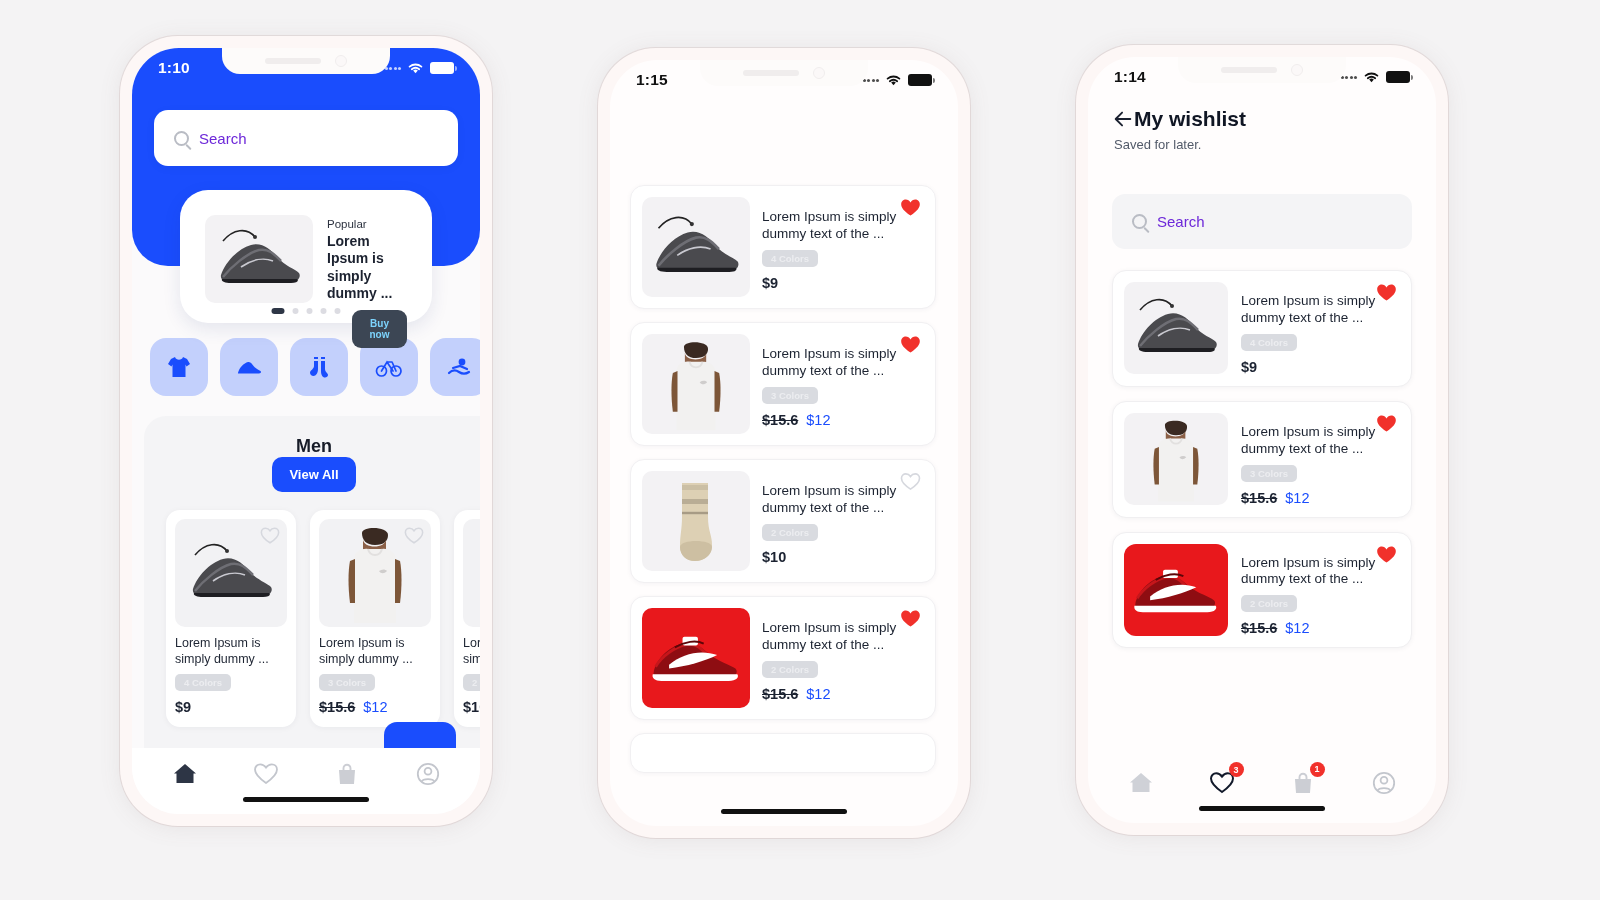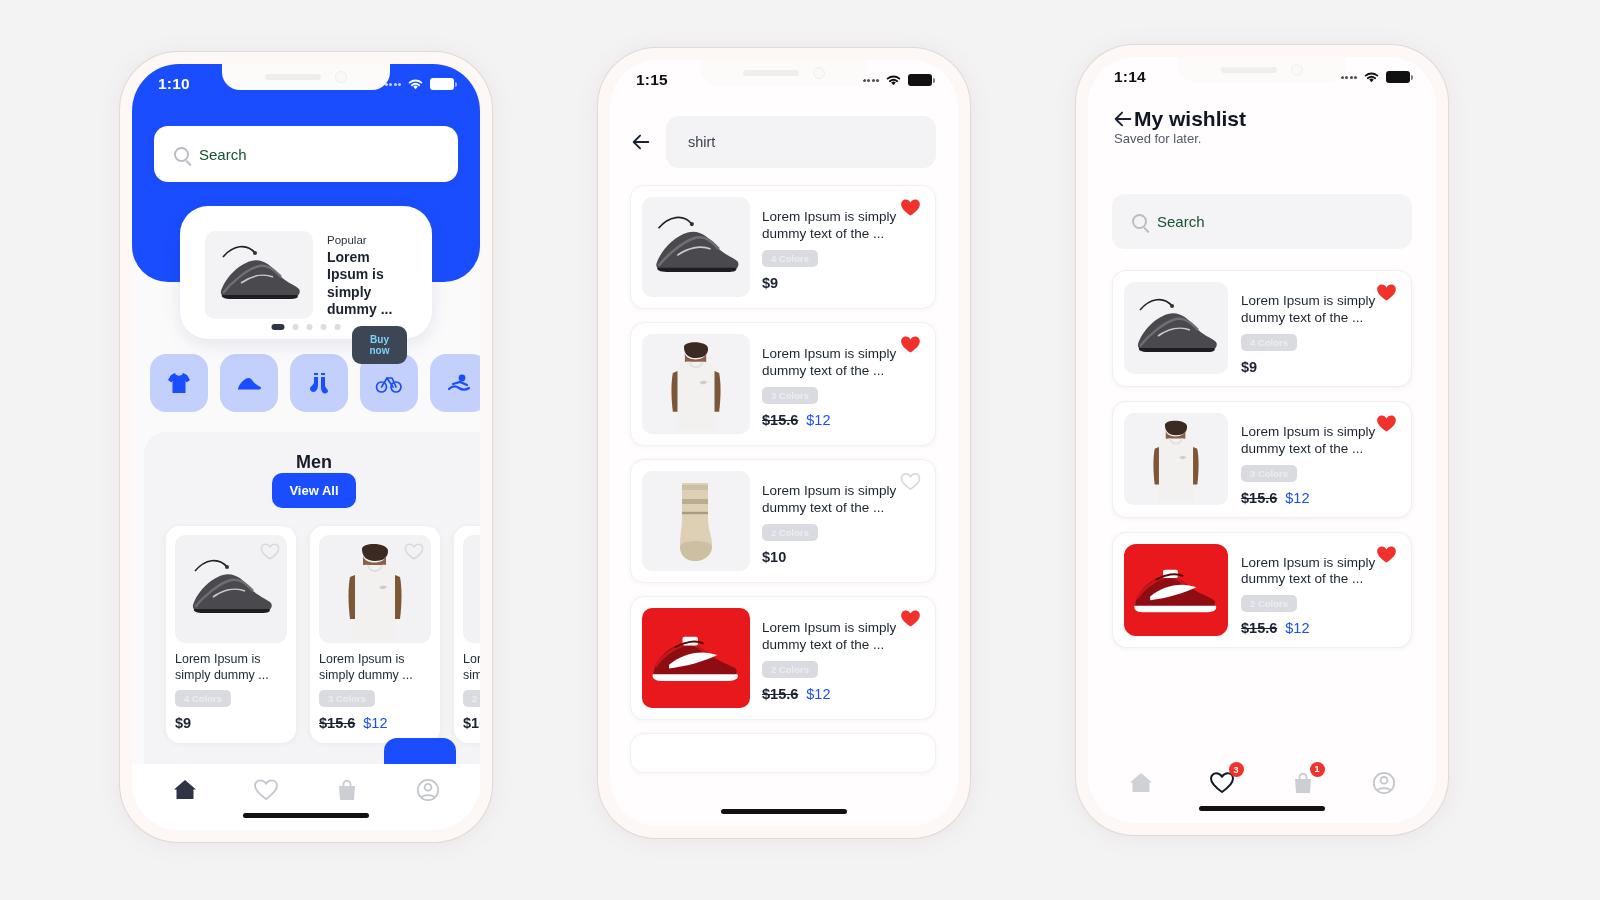--- a/index.html
+++ b/index.html
@@ -13,21 +13,21 @@
 
   
   .phone {
     position: absolute;
     width: 372px; height: 790px;
     background: #fdf7f6;
     border-radius: 58px;
     box-shadow: 0 2px 22px rgba(120,100,100,.10), 0 0 0 1px rgba(220,205,205,.55);
     padding: 12px;
   }
-  .phone.p1 { left: 120px; top: 52px; }
+  .phone.p1 { left: 120px; top: 36px; }
   .phone.p2 { left: 598px; top: 48px; }
   .phone.p3 { left: 1076px; top: 45px; }
 
   .screen {
     position: relative;
     width: 100%; height: 100%;
     border-radius: 47px;
     overflow: hidden;
     background: #ffffff;
   }
@@ -79,21 +79,21 @@
     z-index: 5;
   }
   .searchbar-w {
     position: absolute; top: 62px; left: 22px; right: 22px; height: 56px;
     background: #fff; border-radius: 14px; z-index: 12;
     display: flex; align-items: center; gap: 10px; padding: 0 20px;
     box-shadow: 0 2px 10px rgba(0,0,0,.05);
   }
   .mag { width: 15px; height: 15px; border: 2px solid #b9bcc4; border-radius: 50%; position: relative; flex: none; }
   .mag::after { content:""; position:absolute; right:-5px; bottom:-4px; width:7px; height:2px; background:#b9bcc4; transform: rotate(45deg); border-radius:2px;}
-  .ph-text { color: #14532d; font-size: 15px; text-align: center; }
+  .ph-text { color: #6d28d9; font-size: 15px; text-align: center; }
 
   .promo {
     position: absolute; top: 142px; left: 48px; right: 48px; height: 133px;
     background: #fff; border-radius: 28px; z-index: 14;
     box-shadow: 0 6px 18px rgba(30,50,120,.10);
     display: flex; padding: 25px;
   }
   .promo-img {
     width: 108px; height: 88px; border-radius: 10px; background: #f3f2f4;
     display: flex; align-items: center; justify-content: center; flex: none;
@@ -185,21 +185,21 @@
   .lcard-img { width: 108px; height: 100px; border-radius: 10px; background: #f3f2f4; flex: none; display: flex; align-items: center; justify-content: center; overflow: hidden; }
   .lcard-img.redbg { background: #e8181c; }
   .lcard-body { flex: 1; padding-top: 12px; }
   .lcard-title { font-size: 13.5px; color: #1c2331; line-height: 1.25; }
   .lheart { position: absolute; top: 12px; right: 14px; cursor: pointer; }
 
   
   .wl-head { position: absolute; top: 50px; left: 24px; right: 24px; z-index: 12; }
   .wl-titlerow { display: flex; align-items: center; }
   .wl-title { font-size: 21px; font-weight: 700; color: #101624; }
-  .wl-sub { font-size: 13px; color: #525a69; margin-top: 0; margin-left: 2px; }
+  .wl-sub { font-size: 13px; color: #525a69; margin-top: 6px; margin-left: 2px; }
   .wl-search {
     position: absolute; top: 137px; left: 24px; right: 24px; height: 55px;
     background: #f4f4f6; border-radius: 13px; display: flex; align-items: center;
     gap: 10px; padding: 0 20px; z-index: 12;
   }
   .wl-list { position: absolute; top: 213px; left: 24px; right: 24px; bottom: 72px; }
   .wl-card {
     background: #fff; border-radius: 14px; border: 1px solid #f0eff1;
     box-shadow: 0 1px 5px rgba(20,30,60,.05);
     margin-bottom: 14px; padding: 11px; display: flex; gap: 13px; position: relative; min-height: 114px;
@@ -425,28 +425,20 @@
           </svg>
           <span class="battery"></span>
         </span>
       </div>
 
       <div class="notch">
         <span class="spk"></span>
         <span class="cam"></span>
       </div>
 
-      <div class="topsearch">
-        <svg class="backarr" viewBox="0 0 24 24">
-          <path d="M20 12 H5 M11 5 L4 12 L11 19" fill="none" stroke="#1b2130" stroke-width="2" stroke-linecap="round" stroke-linejoin="round"></path>
-        </svg>
-        <div class="searchgray">
-          <span>shirt</span>
-        </div>
-      </div>
 
       <div class="list">
 
         <div class="lcard">
           <div class="lcard-img">
             <svg width="100" height="76" viewBox="0 0 96 72">
               <path d="M12 18 C22 6, 36 4, 44 14" stroke="#222" stroke-width="1.6" fill="none"></path>
               <circle cx="44" cy="14" r="2" fill="#333"></circle>
               <path d="M10 52 C14 40, 26 26, 40 22 C52 19, 60 27, 66 34 C74 43, 84 46, 88 50 C90 53, 88 58, 82 59 L22 59 C14 59, 9 57, 10 52 Z" fill="#4a4a4e"></path>
               <path d="M12 54 C20 44, 36 30, 48 27 C58 25, 64 32, 70 38" stroke="#6e6e74" stroke-width="2.5" fill="none"></path>

